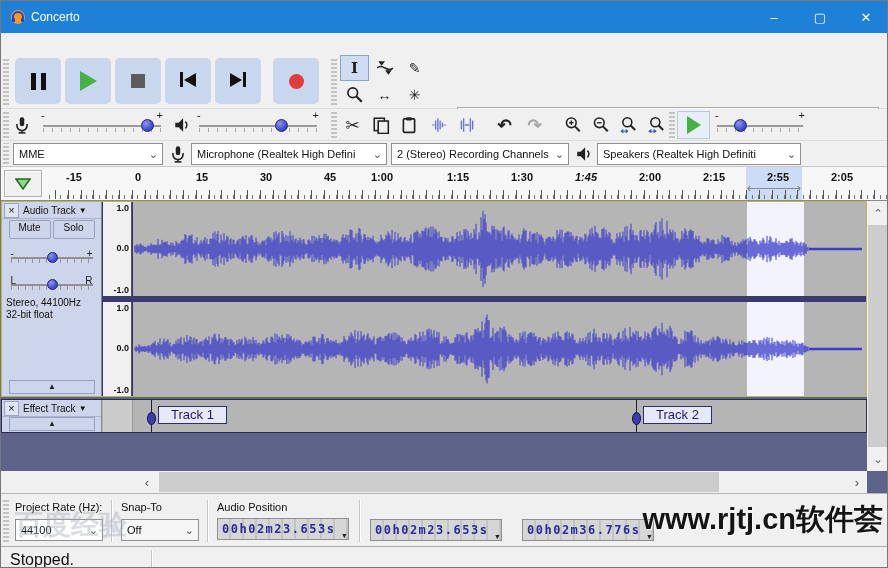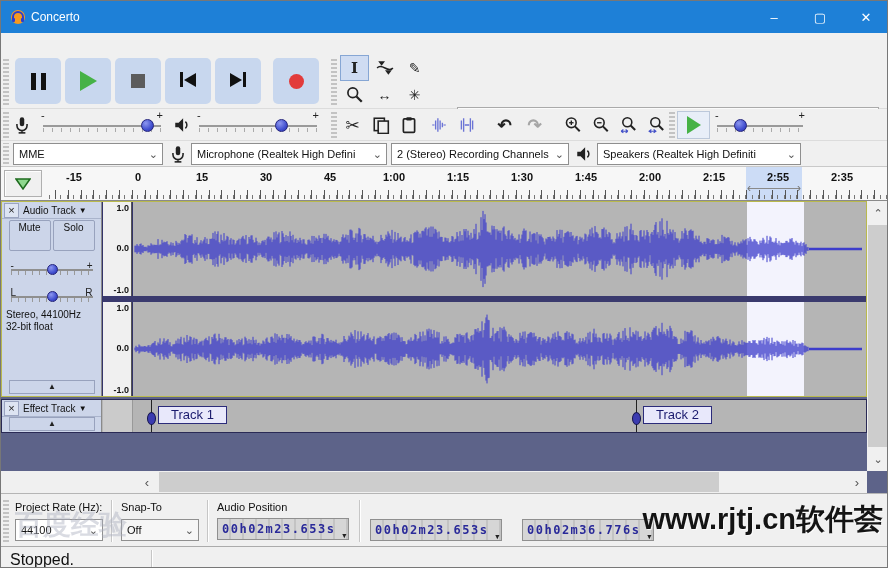--- a/index.html
+++ b/index.html
@@ -60,21 +60,21 @@
   .tl-ticks2{position:absolute;left:0;right:0;bottom:1px;height:4px;background:repeating-linear-gradient(90deg,transparent 0 5.4px,#777 5.4px 6.4px);background-position-x:9px;}
 
   
   .trackarea{position:absolute;left:0;top:200px;width:888px;height:270px;background:#5d6389;}
   .audiotrack{position:absolute;left:0;top:0;width:866px;height:196px;background:#34346a;border:1px solid #b9b94d;}
   .tcp{position:absolute;left:0;top:0;width:100px;height:194px;background:#ccd5e9;border-right:1px solid #8a8a8a;}
   .tcp-head{display:flex;align-items:center;height:17px;border-bottom:1px solid #aab4cc;}
   .xbtn{width:15px;height:15px;margin:0 2px;display:flex;align-items:center;justify-content:center;font-size:11px;color:#222;border:1px solid #9aa4c0;background:#dde4f2;}
   .tname{font-size:10px;color:#111;margin-left:2px;white-space:nowrap;}
   .tdd{font-size:8px;color:#111;margin-left:3px;}
-  .msbtn{width:42px;height:31px;font-size:10px;line-height:14px;text-align:center;color:#111;background:#ccd5e9;border:1px solid #98a2bd;border-radius:2px;}
+  .msbtn{width:42px;height:19px;font-size:10px;line-height:14px;text-align:center;color:#111;background:#ccd5e9;border:1px solid #98a2bd;border-radius:2px;}
   .mini-slider{position:relative;width:82px;height:13px;margin:2px auto 0;}
   .mini-slider .line{position:absolute;left:0;right:0;top:6px;height:2px;background:#8f8f8f;}
   .mini-slider .ticks{position:absolute;left:0;right:0;top:8px;height:4px;background:repeating-linear-gradient(90deg,#999 0 1px,transparent 1px 7px);}
   .mini-slider .thumb{position:absolute;left:36px;top:1px;width:11px;height:11px;border-radius:50%;background:radial-gradient(circle at 35% 30%,#8d97ef,#4250d0 60%,#2b2fa8);border:1px solid #23237d;}
   .mini-sign{position:absolute;top:-3px;font-size:10px;color:#222;}
   .tinfo{font-size:10px;color:#111;margin:6px 0 0 4px;line-height:12px;}
   .collapse{position:absolute;left:7px;bottom:2px;width:86px;height:14px;background:#ccd5e9;border:1px solid #98a2bd;text-align:center;font-size:8px;line-height:12px;color:#222;}
   .vruler{position:absolute;left:101px;top:0;width:29px;height:194px;background:#f0f0f0;border-right:1px solid #555;}
   .vr-ch{position:absolute;left:0;width:29px;}
   .vr-ch span{position:absolute;right:3px;font-size:9px;font-weight:bold;color:#111;}
@@ -400,28 +400,28 @@
         <span class="ar" style="left:1px">‹</span>
         <span class="ar" style="right:1px">›</span>
       </div>
       <div class="tl-ticks"></div>
       <div class="tl-ticks2"></div>
     <span class="tl-label" style="left: 28px;">-15</span>
         <span class="tl-label" style="left: 92px;">0</span>
         <span class="tl-label" style="left: 156px;">15</span>
         <span class="tl-label" style="left: 220px;">30</span>
         <span class="tl-label" style="left: 284px;">45</span>
-        <span class="tl-label" style="left: 348px;">1:00</span>
+        <span class="tl-label" style="left: 336px;">1:00</span>
         <span class="tl-label" style="left: 412px;">1:15</span>
         <span class="tl-label" style="left: 476px;">1:30</span>
-        <span class="tl-label" style="left: 540px;">1:45</span>
+        <span class="tl-label" style="left: 540px; font-style: italic;">1:45</span>
         <span class="tl-label" style="left: 604px;">2:00</span>
         <span class="tl-label" style="left: 668px;">2:15</span>
         <span class="tl-label" style="left: 732px;">2:55</span>
-        <span class="tl-label" style="left: 796px;">2:35</span>
+        <span class="tl-label" style="left: 796px;">2:05</span>
       </div>
   </div>
 
   <div class="trackarea">
 
     <div class="audiotrack">
       <div class="tcp">
         <div class="tcp-head">
           <span class="xbtn">×</span>
           <span class="tname">Audio Track</span>

